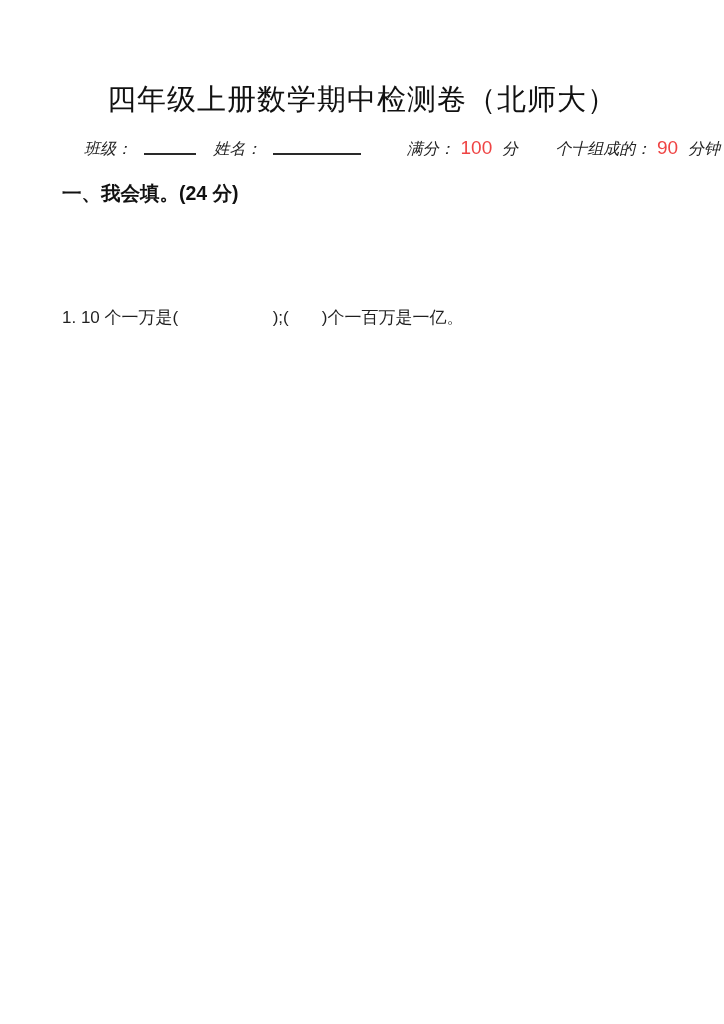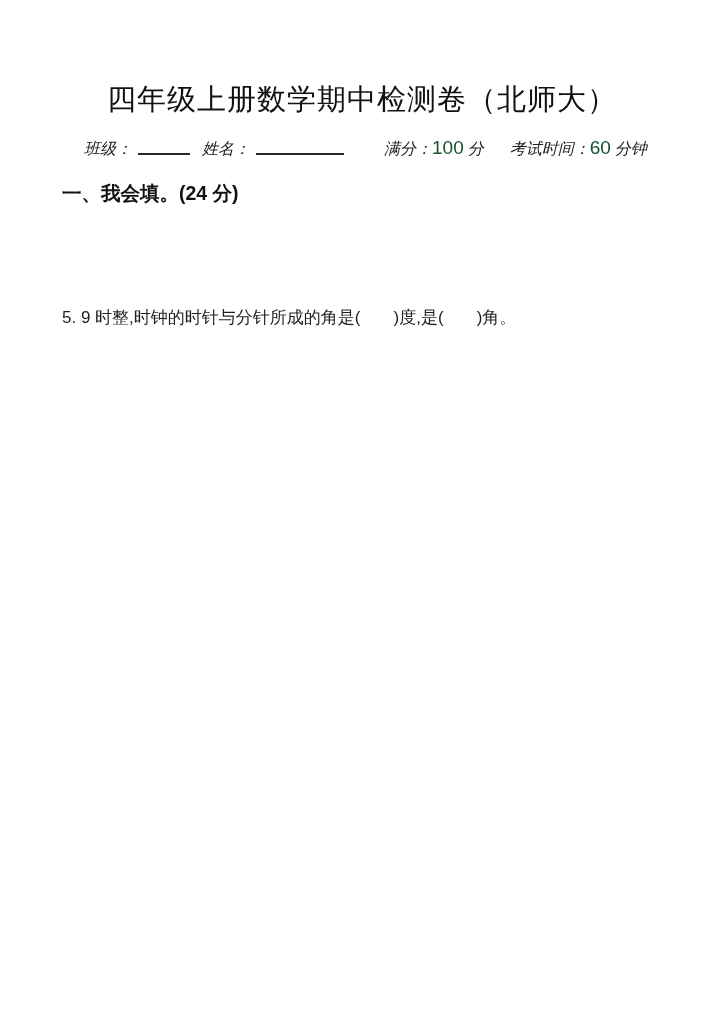--- a/index.html
+++ b/index.html
@@ -25,34 +25,35 @@
   }
   .header-row {
     margin:17px 4px 0 84px;
     font-family:"Liberation Serif", serif;
     font-style:italic;
     font-size:16px;
     color:#222;
     display:flex;
     align-items:baseline;
     white-space:pre;
+    justify-content:space-between;
   }
   .blank-line {
     display:inline-block;
     border-bottom:2px solid #2a2a2a;
     height:14px;
     transform:translateY(1px);
   }
   .blank-class { width:52px; margin:0 12px 0 6px; }
   .blank-name  { width:88px; margin:0 40px 0 6px; }
   .num-val {
     font-style:normal;
     font-family:"Liberation Sans", sans-serif;
     font-size:19px;
-    color:#14532d;
+    color:#ef4444;
   }
   .gap-mid { display:inline-block; width:26px; }
   .section-heading {
     margin:20px 0 16px 62px;
     font-size:19.5px;
     font-weight:bold;
     color:#111;
     white-space:pre;
   }
   .q-lines {
@@ -73,29 +74,29 @@
 
   <div class="header-row">
     <span>班级：</span>
     <span class="blank-line blank-class"></span>
     <span>姓名：</span>
     <span class="blank-line blank-name"></span>
     <span>满分：</span>
     <span class="num-val">100</span>
     <span> 分</span>
     <span class="gap-mid"></span>
-    <span>考试时间：</span>
-    <span class="num-val">60</span>
+    <span>个十组成的：</span>
+    <span class="num-val">90</span>
     <span> 分钟</span>
   </div>
 
   <h2 class="section-heading">一、我会填。(24 分)</h2>
 
   <div class="q-lines">
-    <div class="q-line">5. 9 时整,时钟的时针与分针所成的角是(       )度,是(       )角。</div>
+    <div class="q-line">1. 10 个一万是(                    );(       )个一百万是一亿。</div>
     
     
     
     
     
     
     
     
     
     

